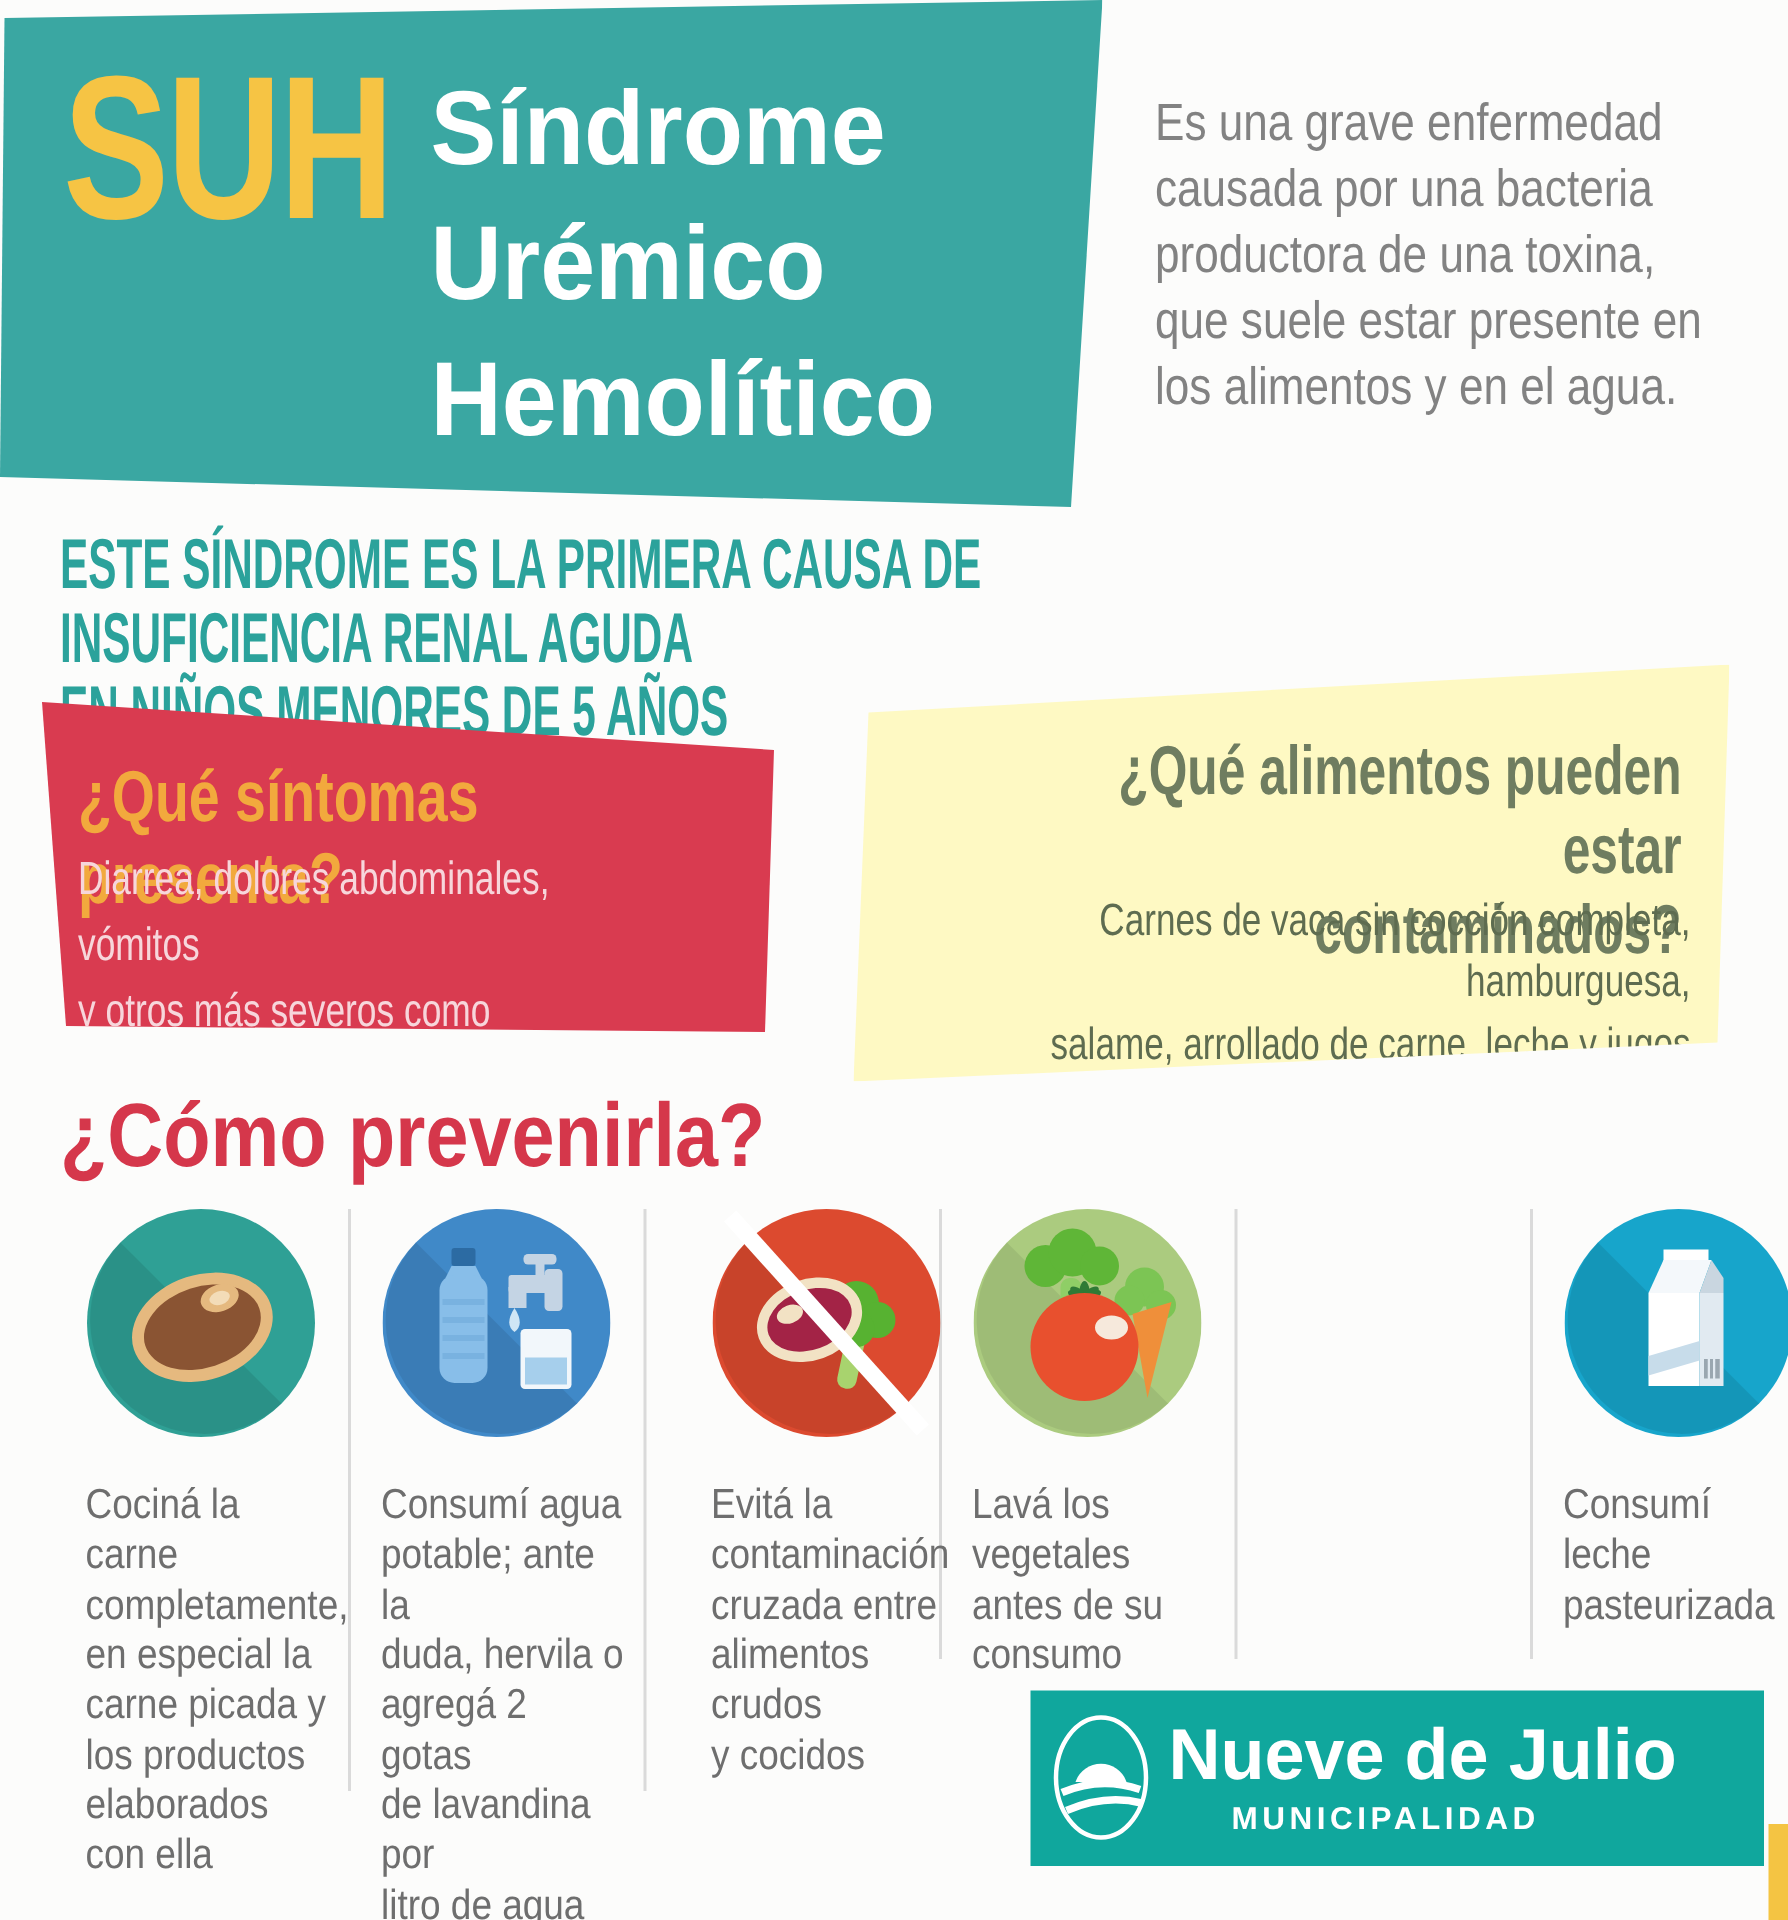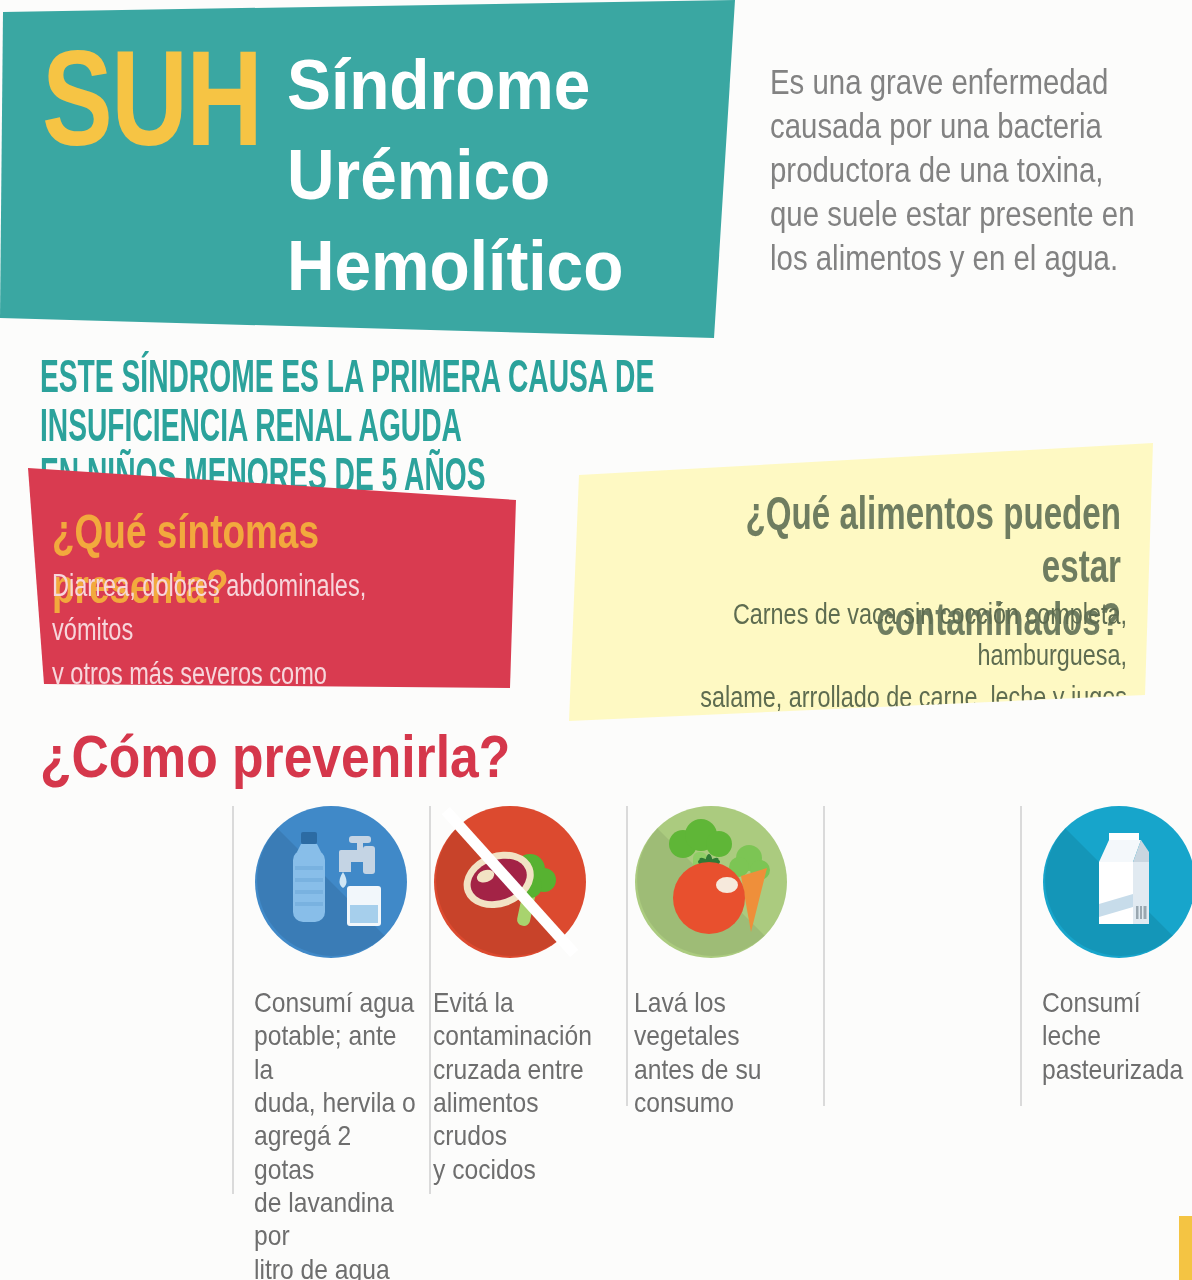--- a/index.html
+++ b/index.html
@@ -140,20 +140,39 @@
   </div>
 
   <div class="prev-title">¿Cómo prevenirla?</div>
 
   <div class="divider" style="left:232px;height:388px"></div>
   <div class="divider" style="left:429px;height:388px"></div>
   <div class="divider" style="left:626px;height:300px"></div>
   <div class="divider" style="left:823px;height:300px"></div>
   <div class="divider" style="left:1020px;height:300px"></div>
 
+  <div class="col" style="left:35px">
+    <svg width="152" height="152" viewBox="0 0 152 152">
+      <circle cx="76" cy="76" r="76" fill="#2FA095"></circle>
+      <path d="M22.3 22.3 A76 76 0 0 0 129.7 129.7 Z" fill="rgba(0,0,0,0.09)"></path>
+      <g transform="rotate(-18 76 76)">
+        <ellipse cx="76" cy="79" rx="48" ry="35" fill="#E5B97F"></ellipse>
+        <ellipse cx="76" cy="79" rx="40" ry="27" fill="#8A5433"></ellipse>
+        <ellipse cx="93" cy="64" rx="13" ry="9" fill="#E5B97F"></ellipse>
+        <ellipse cx="93" cy="64" rx="7" ry="4.5" fill="#F3DCB8"></ellipse>
+      </g>
+    </svg>
+    <div class="caption pre">Cociná la carne
+completamente,
+en especial la
+carne picada y
+los productos
+elaborados
+con ella</div>
+  </div>
 
   <div class="col" style="left:232px">
     <svg width="152" height="152" viewBox="0 0 152 152">
       <circle cx="76" cy="76" r="76" fill="#4089C8"></circle>
       <path d="M22.3 22.3 A76 76 0 0 0 129.7 129.7 Z" fill="rgba(0,0,0,0.09)"></path>
       <g fill="#C4D4E4">
         <rect x="84" y="44" width="34" height="12" rx="2"></rect>
         <rect x="84" y="52" width="12" height="14"></rect>
         <rect x="94" y="30" width="22" height="7" rx="3"></rect>
         <rect x="102" y="35" width="6" height="10"></rect>
@@ -173,21 +192,21 @@
       <rect x="95" y="99" width="28" height="18" fill="#A6CFEC"></rect>
     </svg>
     <div class="caption pre">Consumí agua
 potable; ante la
 duda, hervila o
 agregá 2 gotas
 de lavandina por
 litro de agua</div>
   </div>
 
-  <div class="col" style="left:411px">
+  <div class="col" style="left:452px">
     <svg width="152" height="152" viewBox="0 0 152 152">
       <circle cx="76" cy="76" r="76" fill="#DC4A2F"></circle>
       <path d="M22.3 22.3 A76 76 0 0 0 129.7 129.7 Z" fill="rgba(0,0,0,0.09)"></path>
       <rect x="86" y="80" width="13" height="40" rx="6" fill="#A8D36E" transform="rotate(12 92 100)"></rect>
       <g fill="#57B231">
         <circle cx="82" cy="72" r="13"></circle>
         <circle cx="96" cy="63" r="15"></circle>
         <circle cx="110" cy="74" r="12"></circle>
         <circle cx="96" cy="80" r="12"></circle>
       </g>
@@ -199,21 +218,21 @@
       <rect x="70.5" y="-20" width="11" height="192" fill="#FFFFFF" transform="rotate(-42 76 76)"></rect>
     </svg>
     <div class="caption pre">Evitá la
 contaminación
 cruzada entre
 alimentos
 crudos
 y cocidos</div>
   </div>
 
-  <div class="col" style="left:612px">
+  <div class="col" style="left:626px">
     <svg width="152" height="152" viewBox="0 0 152 152">
       <circle cx="76" cy="76" r="76" fill="#ABCB7F"></circle>
       <path d="M22.3 22.3 A76 76 0 0 0 129.7 129.7 Z" fill="rgba(0,0,0,0.07)"></path>
       <rect x="58" y="46" width="14" height="28" rx="6" fill="#8FCE66"></rect>
       <g fill="#5FB637">
         <circle cx="48" cy="38" r="14"></circle>
         <circle cx="66" cy="29" r="16"></circle>
         <circle cx="84" cy="38" r="13"></circle>
       </g>
       <g fill="#7CC554">
@@ -253,16 +272,26 @@
         <rect x="93" y="100" width="2.5" height="13"></rect>
         <rect x="97" y="100" width="2" height="13"></rect>
         <rect x="100.5" y="100" width="3" height="13"></rect>
       </g>
     </svg>
     <div class="caption pre">Consumí
 leche
 pasteurizada</div>
   </div>
 
+  <div class="logo-box">
+    <svg class="logo-mark" width="66" height="86" viewBox="0 0 66 86">
+      <ellipse cx="33" cy="43" rx="30" ry="40" fill="none" stroke="#ffffff" stroke-width="3"></ellipse>
+      <path d="M16 46 A18 18 0 0 1 50 46 Z" fill="#ffffff"></path>
+      <path d="M7 53 Q 33 42 59 51" fill="none" stroke="#ffffff" stroke-width="5"></path>
+      <path d="M10 65 Q 36 54 60 60" fill="none" stroke="#ffffff" stroke-width="5"></path>
+    </svg>
+    <div class="logo-title">Nueve de Julio</div>
+    <div class="logo-sub">MUNICIPALIDAD</div>
+  </div>
 
   <div class="accent-bar"></div>
 
 </div>
 
 </body></html>

